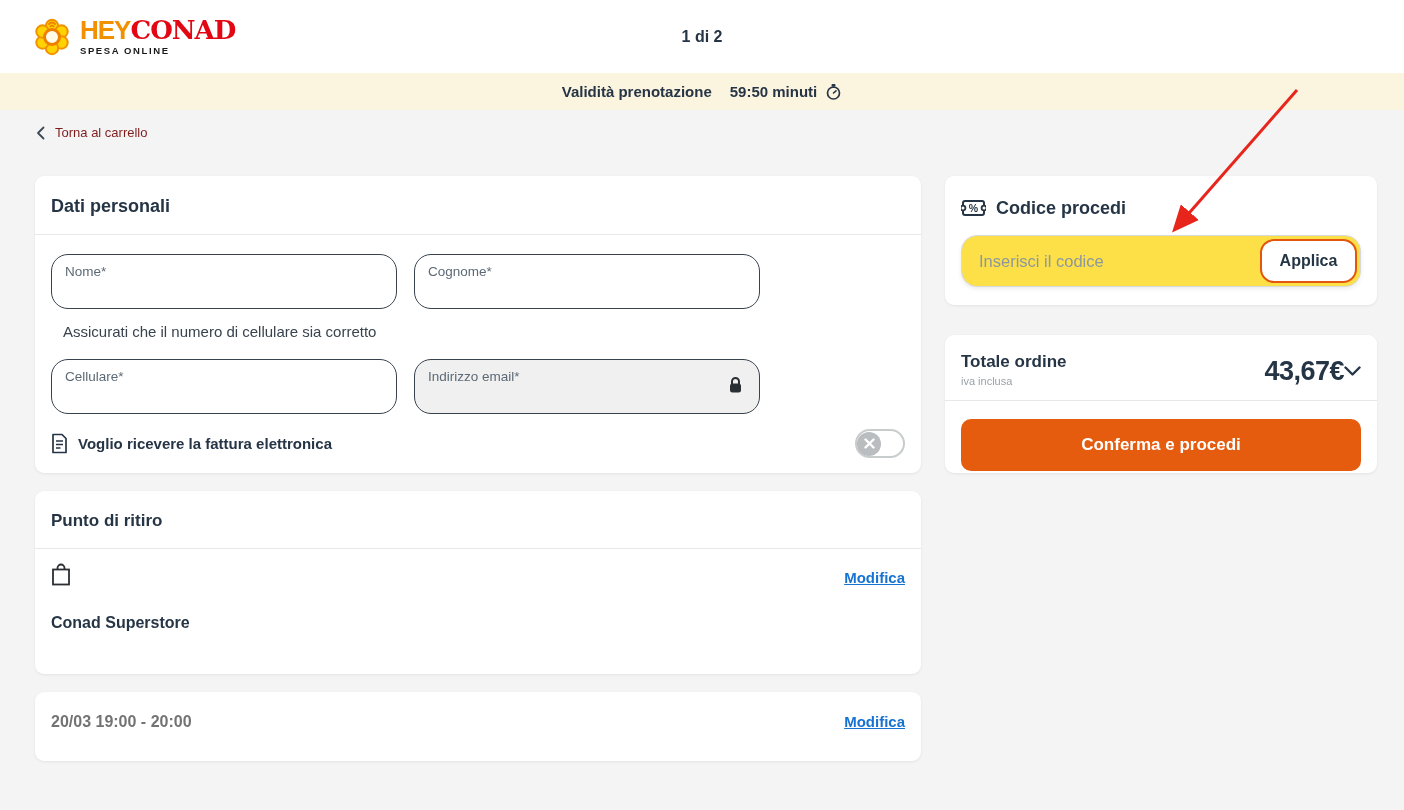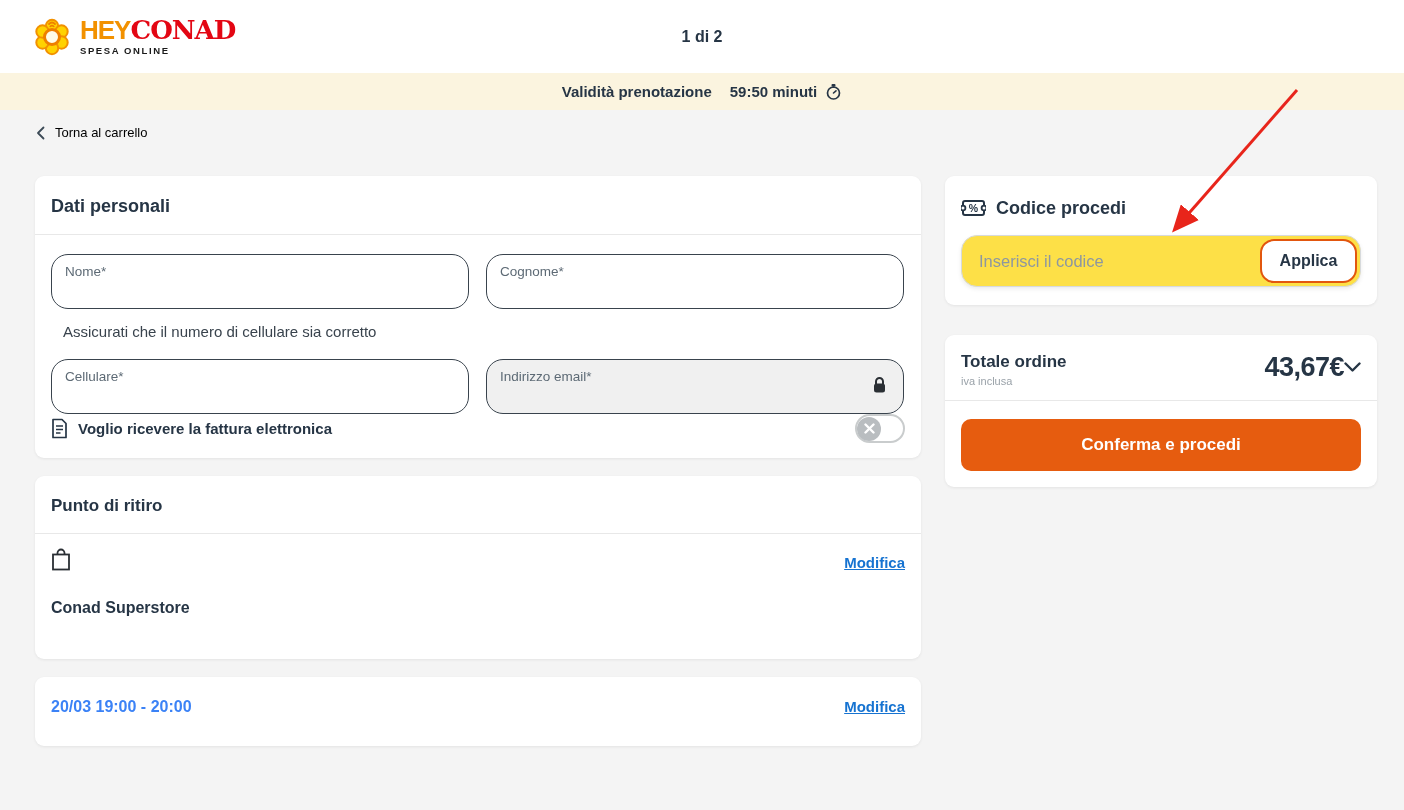--- a/index.html
+++ b/index.html
@@ -30,52 +30,52 @@
   
   .banner {
     height:37px; background:#fbf4df;
     display:flex; align-items:center; justify-content:center; gap:8px;
     font-size:15px; font-weight:bold; color:#263545;
   }
   .banner-label { margin-right:10px; }
   
   .back-row {
     margin:15px 0 0 36px; display:flex; align-items:center; gap:10px;
-    font-size:13px; color:#000000; cursor:pointer; width:fit-content;
+    font-size:13px; color:#7f1d1d; cursor:pointer; width:fit-content;
   }
   
   .main { display:flex; margin:36px 27px 0 35px; gap:24px; align-items:flex-start; }
   .col-left  { width:886px; }
   .col-right { width:432px; }
   .card {
     background:#ffffff; border-radius:9px;
     box-shadow:0 1px 3px rgba(0,0,0,0.07);
   }
   .card-header {
     padding:20px 16px 17px 16px;
     border-bottom:1px solid #e8e8e8;
   }
   .card-title { font-size:18px; font-weight:bold; color:#263545; }
   
   .pd-body { padding:19px 16px 15px 16px; }
   .field-row { display:flex; gap:17px; }
   .field {
-    position:relative; width:418px; height:55px;
+    position:relative; width:346px; height:55px;
     border:1.5px solid #39434d; border-radius:17px;
     background:#ffffff; cursor:text;
   }
   .field .flabel {
     position:absolute; top:9px; left:13px;
     font-size:13.5px; color:#5d6a75;
   }
   .field.locked { background:#f0f0f0; }
   .field .lock { position:absolute; right:16px; top:50%; transform:translateY(-50%); }
   .pd-note { margin:14px 0 19px 12px; font-size:15px; color:#39434d; }
   .invoice-row {
-    display:flex; align-items:center;
+    margin-top:15px; display:flex; align-items:center;
   }
   .invoice-label { font-size:15px; font-weight:bold; color:#263545; margin-left:10px; }
   .toggle {
     margin-left:auto; width:50px; height:29px;
     border:2px solid #c9cccd; border-radius:15px; background:#ffffff;
     position:relative; cursor:pointer;
   }
   .toggle-knob {
     position:absolute; left:0px; top:0.5px;
     width:24px; height:24px; border-radius:50%;
@@ -83,21 +83,21 @@
   }
   
   .pickup-body { padding:14px 16px 42px 16px; position:relative; }
   .pickup-store { margin-top:24px; font-size:16px; font-weight:bold; color:#263545; }
   .modify-link {
     position:absolute; right:16px; top:20px;
     font-size:15px; font-weight:bold; color:#1673d1;
     text-decoration:underline; cursor:pointer;
   }
   .schedule-body { padding:21px 16px 30px 16px; position:relative; display:flex; align-items:center; }
-  .schedule-slot { font-size:16px; font-weight:bold; color:#3b82f6; }
+  .schedule-slot { font-size:16px; font-weight:bold; color:#737373; }
   .schedule-body .modify-link { top:21px; }
   .mt16 { margin-top:18px; }
   .mt19 { margin-top:18px; }
   
   .discount-card { padding:20px 16px 18px 16px; }
   .discount-title-row { display:flex; align-items:center; gap:10px; }
   .code-wrap {
     margin-top:15px; position:relative; height:52px;
     border:1px solid #d7dadc; border-radius:16px; background:#fde047;
     box-shadow:0 2px 4px rgba(0,0,0,0.08);
@@ -111,28 +111,28 @@
   .code-input::placeholder { color:#8d97a0; opacity:1; }
   .apply-btn {
     position:absolute; right:3px; top:3px; bottom:3px; width:97px;
     background:#ffffff; border:2.5px solid #e2560e; border-radius:14px;
     font-size:16px; font-weight:bold; color:#263545; cursor:pointer;
     font-family:"Liberation Sans","DejaVu Sans",sans-serif;
   }
   
   .total-card { margin-top:30px; }
   .total-row {
-    display:flex; align-items:flex-start; padding:17px 16px 13px 16px;
+    display:flex; align-items:flex-end; padding:17px 16px 13px 16px;
     border-bottom:1px solid #e8e8e8;
   }
   .total-title { font-size:17px; font-weight:bold; color:#263545; }
   .total-vat { font-size:11px; color:#9aa2a9; margin-top:3px; }
   .total-right { margin-left:auto; display:flex; align-items:center; }
   .total-amount { font-size:27px; font-weight:bold; color:#263545; letter-spacing:-0.5px; }
-  .total-footer { padding:18px 16px 16px 16px; }
+  .total-footer { padding:18px 16px 2px 16px; }
   .confirm-btn {
     width:100%; height:52px; border:none; border-radius:10px;
     background:#e65c0f; color:#ffffff;
     font-size:17px; font-weight:bold; cursor:pointer;
     font-family:"Liberation Sans","DejaVu Sans",sans-serif;
   }
   
   .annot { position:absolute; left:0; top:0; width:1404px; height:810px; pointer-events:none; z-index:50; }
   .chev-btn { cursor:pointer; display:flex; align-items:center; }
 </style>

